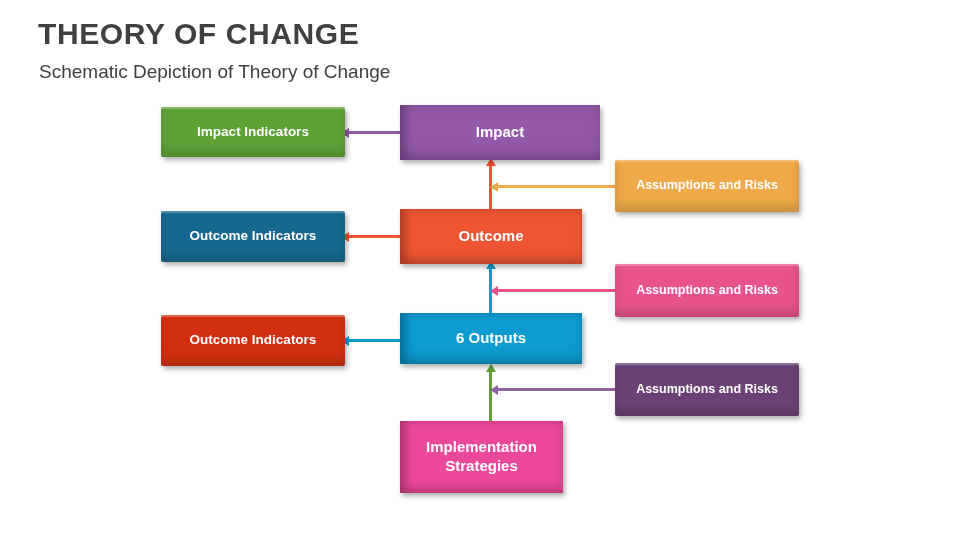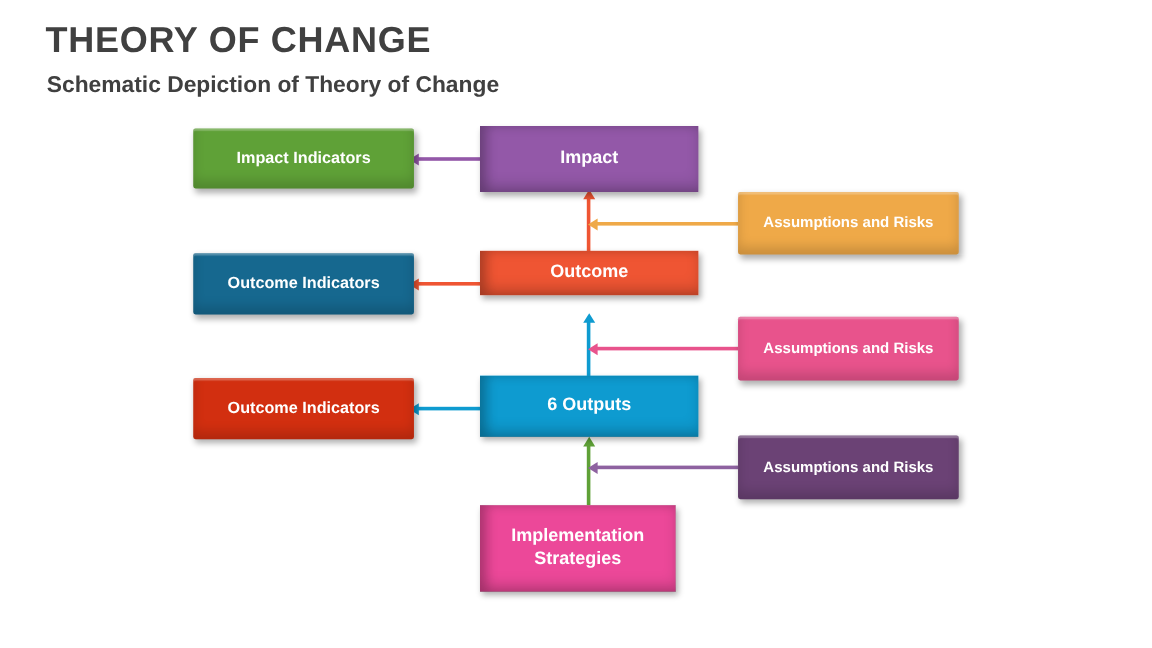--- a/index.html
+++ b/index.html
@@ -29,21 +29,21 @@
     font-weight: bold;
     color: #404040;
     letter-spacing: 0.6px;
     white-space: nowrap;
   }
   #page-subtitle {
     position: absolute;
     left: 39px;
     top: 61px;
     font-size: 19px;
-    font-weight: bold;
+    font-weight: normal;
     color: #404040;
     white-space: nowrap;
   }
 
   
   .node {
     position: absolute;
     box-sizing: border-box;
     display: flex;
     align-items: center;
@@ -143,25 +143,25 @@
   </div>
 
   <div class="node rounded" style="left:161px; top:211px; width:184px; height:51px; background:#16688f;">
     <span class="label">Outcome Indicators</span>
   </div>
 
   <div class="node rounded" style="left:161px; top:315px; width:184px; height:51px; background:#d22f10;">
     <span class="label">Outcome Indicators</span>
   </div>
 
-  <div class="node squared center-label" style="left:400px; top:105px; width:182px; height:55px; background:#9358a8;">
+  <div class="node squared center-label" style="left:400px; top:105px; width:200px; height:55px; background:#9358a8;">
     <span class="label">Impact</span>
   </div>
 
-  <div class="node squared center-label" style="left:400px; top:209px; width:182px; height:37px; background:#ef5533;">
+  <div class="node squared center-label" style="left:400px; top:209px; width:182px; height:55px; background:#ef5533;">
     <span class="label">Outcome</span>
   </div>
 
   <div class="node squared center-label" style="left:400px; top:313px; width:182px; height:51px; background:#0e9bd0;">
     <span class="label">6 Outputs</span>
   </div>
 
   <div class="node squared center-label" style="left:400px; top:421px; width:163px; height:72px; background:#ec4899;">
     <span class="label" style="white-space: pre-line;">Implementation
 Strategies</span>

